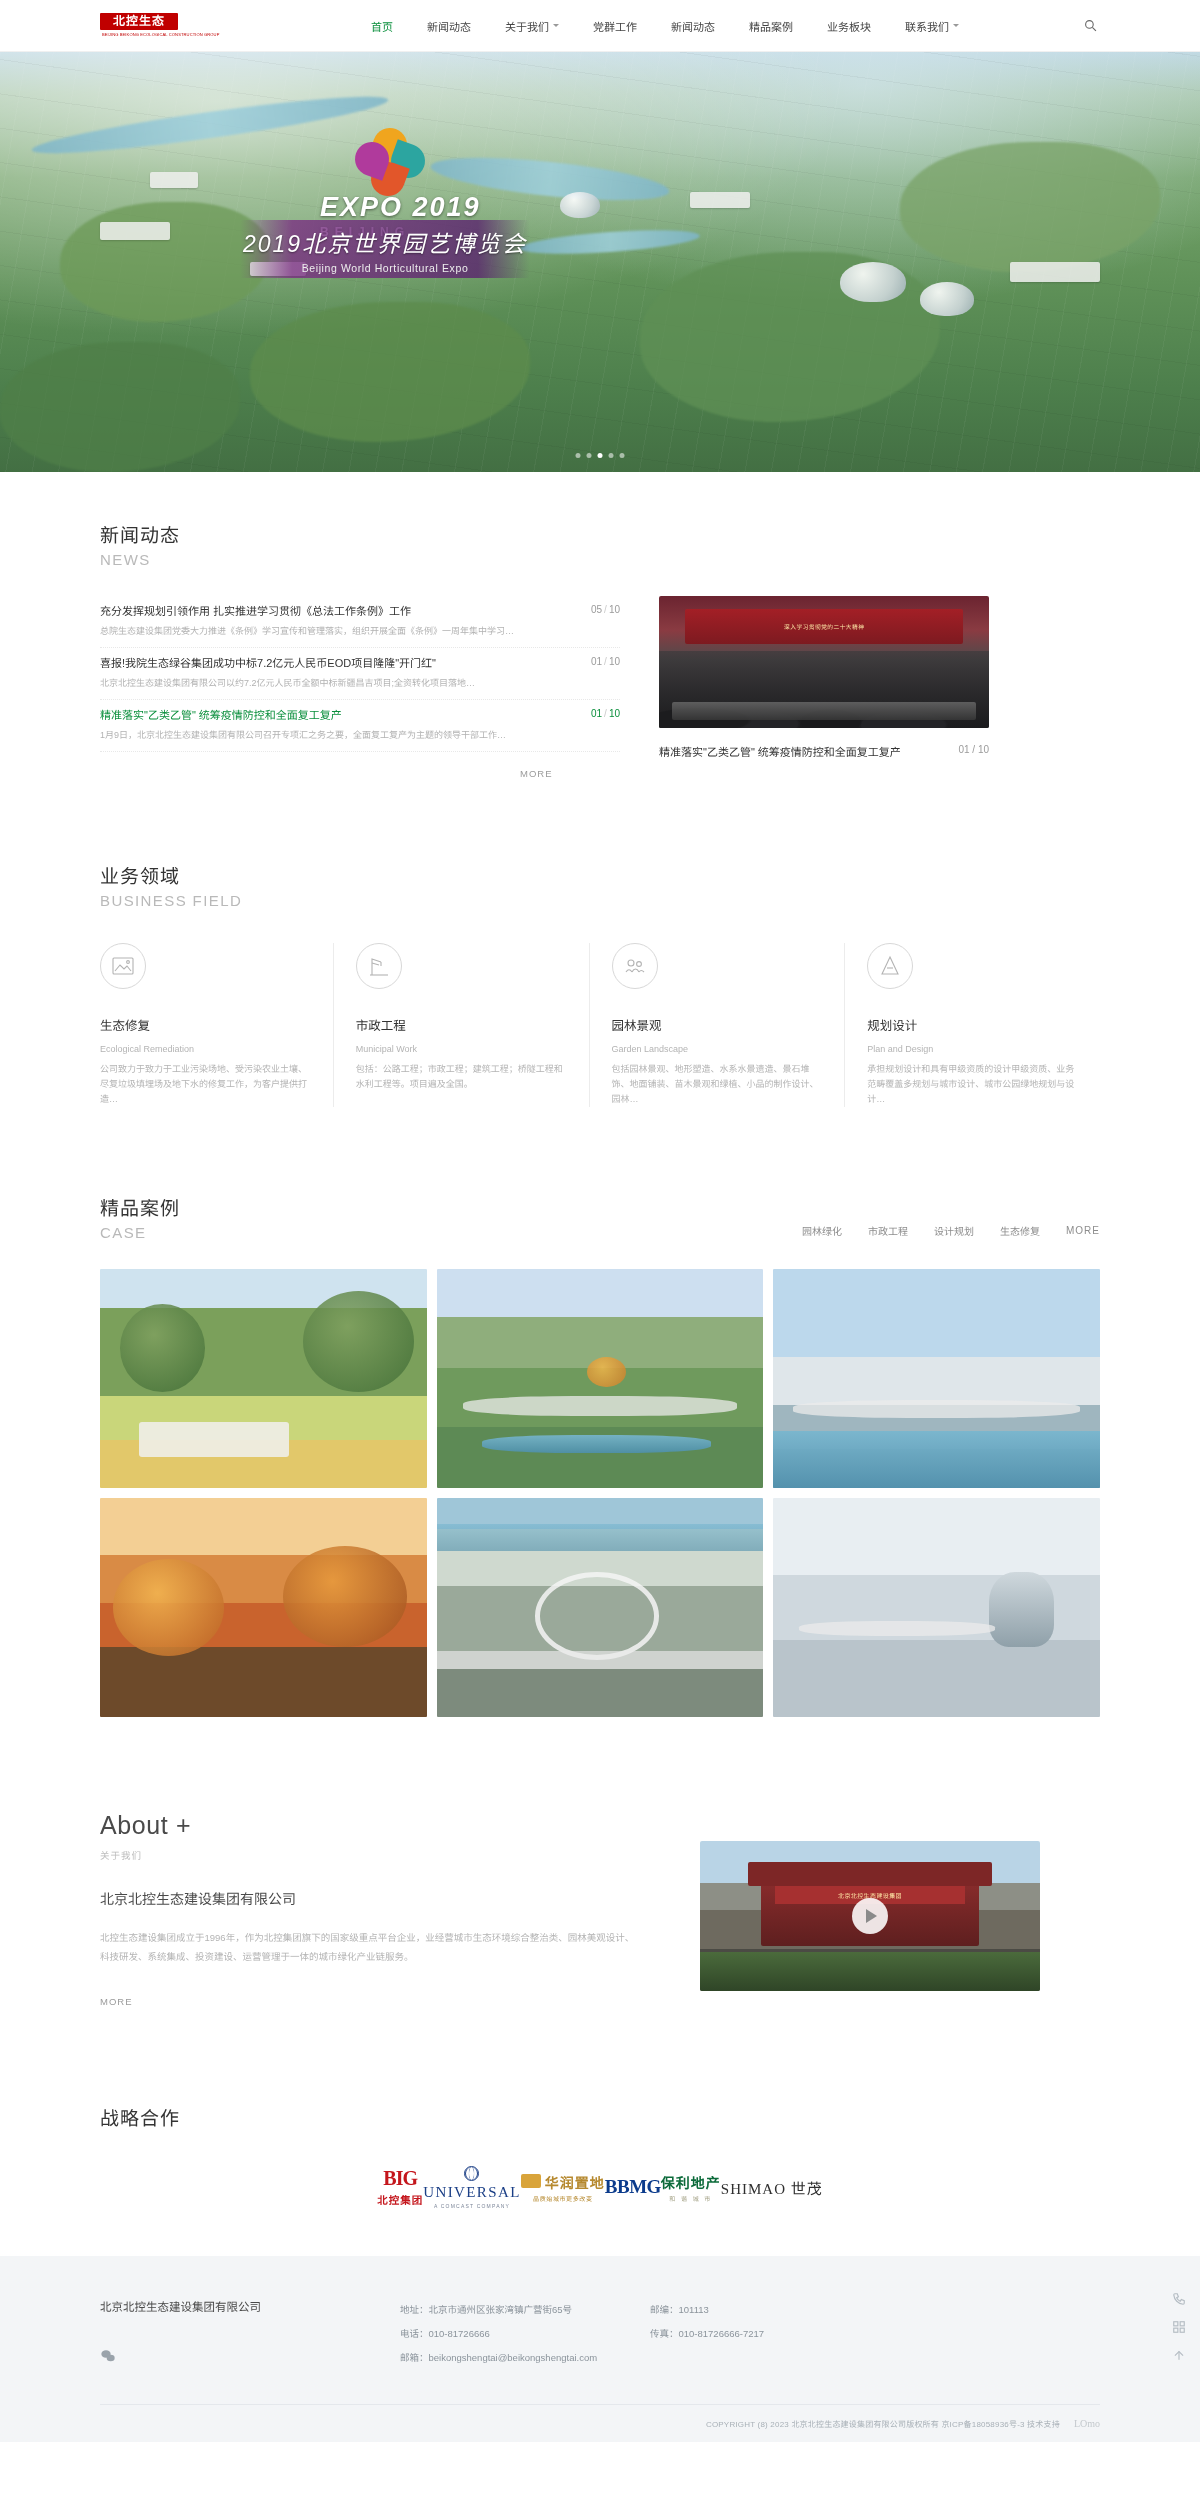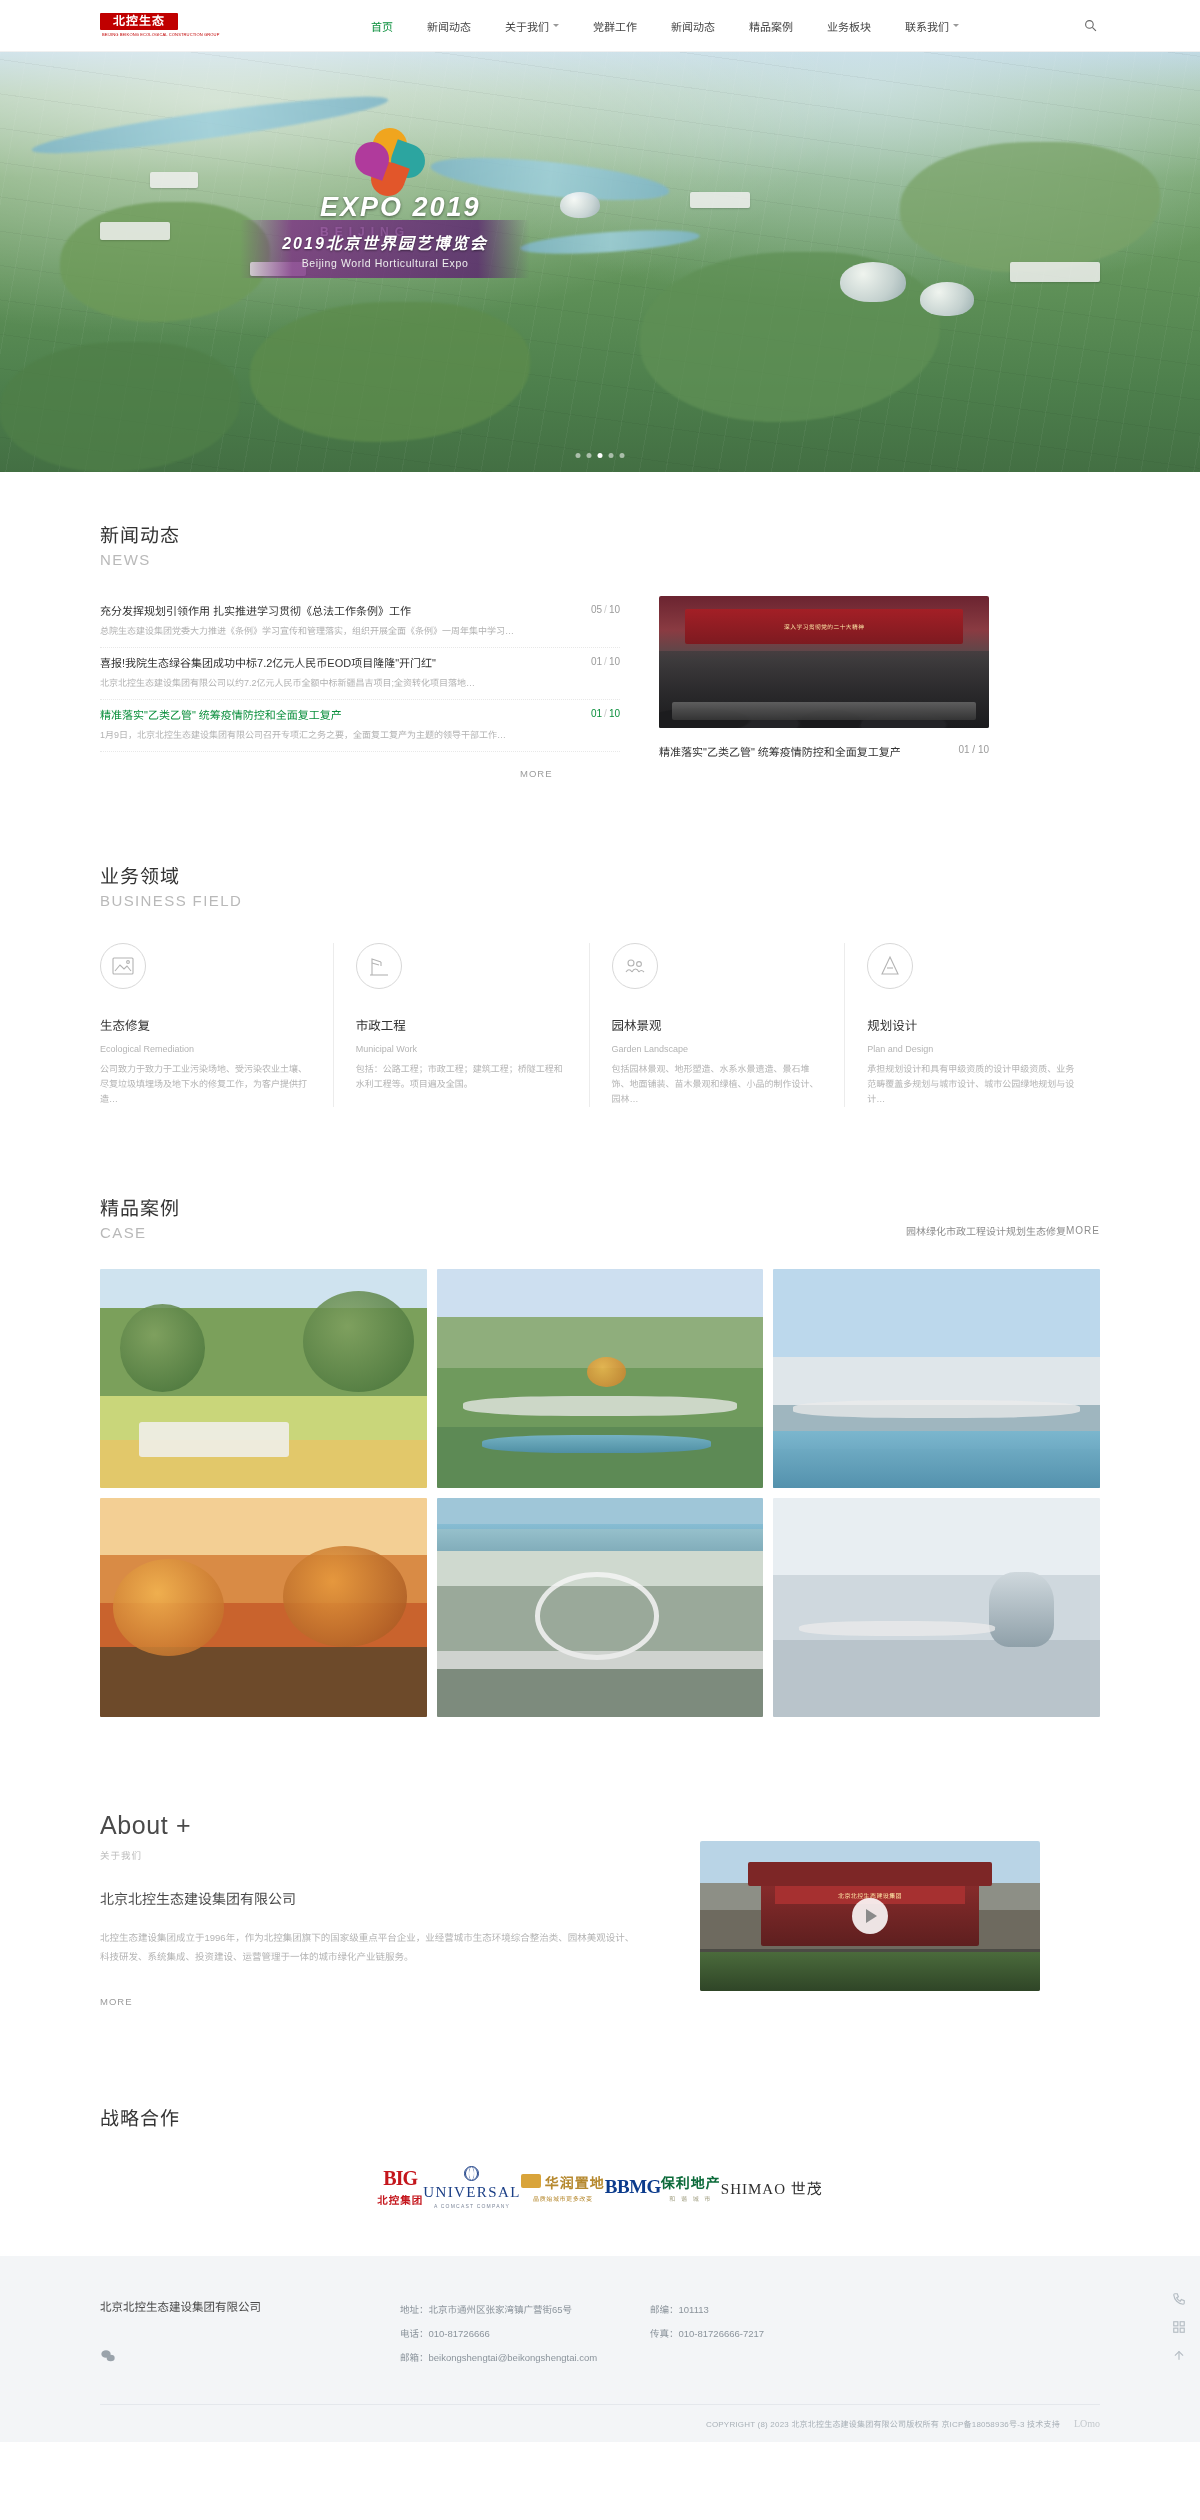--- a/index.html
+++ b/index.html
@@ -150,21 +150,21 @@
   .expo-city { font-size: 12px; letter-spacing: 6px; margin-top: 2px; }
   .hero-banner {
     position: absolute;
     left: 240px; top: 168px;
     width: 290px; height: 58px;
     background: linear-gradient(90deg, rgba(110,40,120,.0), rgba(122,45,130,.78) 18%, rgba(90,35,110,.8) 82%, rgba(110,40,120,0));
     border-radius: 3px;
     display:flex; flex-direction:column; align-items:center; justify-content:center;
   }
   .hero-title-cn {
-    color: #fff; font-size: 16px; font-weight: bold; letter-spacing: 2px;
+    color: #fff; font-size: 23px; font-weight: normal; letter-spacing: 2px;
     text-shadow: 0 1px 2px rgba(0,0,0,.45);
     font-style: italic;
   }
   .hero-title-en {
     color: #eee; font-size: 10.5px; letter-spacing: .6px; margin-top: 3px;
   }
   .hero-dots {
     position: absolute; left: 50%; transform: translateX(-50%);
     bottom: 14px; display: flex; gap: 6px;
   }
@@ -267,21 +267,21 @@
   }
   .biz-icon svg { width: 24px; height: 24px; }
   .biz-name { font-size: 12.5px; color: #333; margin-bottom: 10px; }
   .biz-en { font-size: 9px; color: #b4b4b4; margin-bottom: 8px; }
   .biz-desc { font-size: 9px; color: #b4b4b4; line-height: 15px; }
 
   
   .case { padding: 40px 0 50px; background: #fff; }
   .case-head { display: flex; align-items: flex-end; }
   .case-tabs {
-    margin-left: auto; display: flex; align-items: center;
+    margin-left: auto; display: flex; gap: 26px; align-items: center;
     padding-bottom: 3px;
   }
   .case-tab { font-size: 10px; color: #8d8d8d; cursor: pointer; white-space: nowrap; }
   .case-tab.more { color: #8d8d8d; letter-spacing: 1px; }
   .case-grid {
     margin-top: 28px;
     display: grid; grid-template-columns: repeat(3, 1fr); gap: 10px;
   }
   .case-card {
     height: 219px; border-radius: 1px; position: relative; overflow: hidden;

